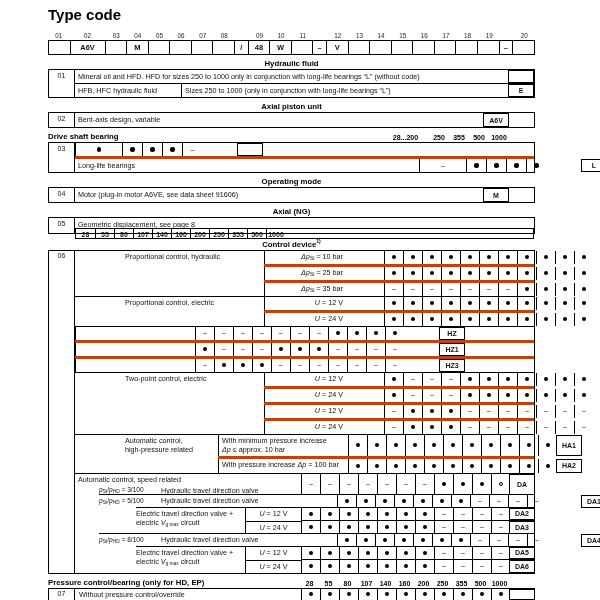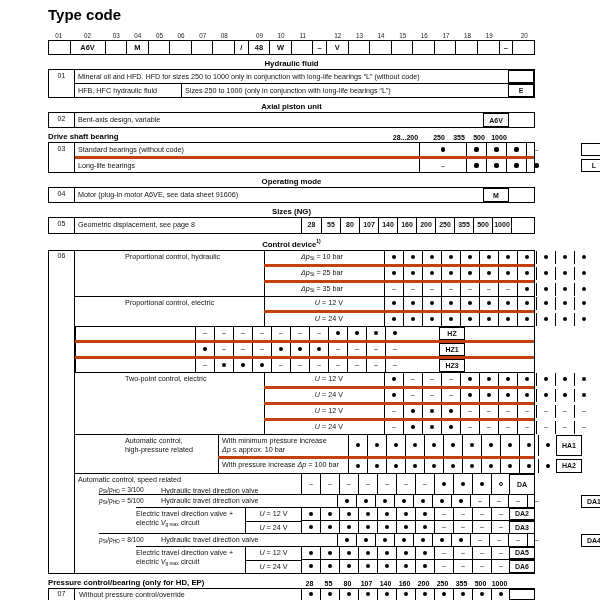--- a/index.html
+++ b/index.html
@@ -26,21 +26,21 @@
   .bh{width:20px;text-align:center;font-size:7px;}
   .ph{width:19px;text-align:center;font-size:7px;}
   .hcode{width:26px;}
 
   
   .tbl{border:1px solid #000;display:flex;}
   .num{width:26px;border-right:1px solid #000;font-size:7px;text-align:center;
        padding-top:1.5px;box-sizing:border-box;flex:none;}
   .tbody{flex:1;min-width:0;}
   .row{display:flex;}
-  .h13{height:13px;gap:36px;}.h14{height:14px;}.h15{height:15px;}.h21{height:21px;}.h26{height:26px;}.h11{height:11.5px;}
+  .h13{height:13px;gap:36px;}.h14{height:14px;}.h15{height:15px;flex-direction:column;}.h21{height:21px;}.h26{height:26px;}.h11{height:11.5px;}
 
   .fdesc,.gdesc,.gval,.bdesc,.sdesc,.pdesc,.pdesc1,.pdesc2,.daline1,.dalabel,.elabel,.ucell
     {font-size:7.2px;box-sizing:border-box;padding-top:1.5px;overflow:hidden;}
   .fdesc.full{width:409px;padding-left:3px;}
   .c1{width:106px;padding-left:3px;box-sizing:border-box;}
   .c2{width:303px;border-left:1px solid #000;padding-left:3px;box-sizing:border-box;}
   .gcol{flex:1;min-width:0;display:flex;flex-direction:column;}
   .grp{display:flex;}
   .grp+.grp,.grp+.row,.row+.grp,.row+.row{border-top:1px solid #000;}
   .grow{display:flex;}
@@ -203,21 +203,20 @@
           <span class="bh">250</span>
           <span class="bh">355</span>
           <span class="bh">500</span>
           <span class="bh">1000</span>
           <span class="hcode"></span>
         </div>
         <div class="tbl">
           <span class="num">03</span>
           <div class="tbody">
             <div class="grow h13">
-              <span class="bdesc">Standard bearings (without code)</span>
               <span class="cells">
                 <span class="cell bcell0">
                   <span class="dot"></span>
                 </span>
                 <span class="cell bcell">
                   <span class="dot"></span>
                 </span>
                 <span class="cell bcell">
                   <span class="dot"></span>
                 </span>
@@ -259,21 +258,21 @@
         <div class="tbl">
           <span class="num">04</span>
           <div class="tbody">
             <div class="row h14">
               <span class="fdesc full">Motor (plug-in motor A6VE, see data sheet 91606)</span>
               <span class="codebox">M</span>
             </div>
           </div>
         </div>
         <div class="sechead">
-          <span class="ht">Sizes (NG)</span>
+          <span class="ht">Axial (NG)</span>
         </div>
         <div class="tbl">
           <span class="num">05</span>
           <div class="tbody">
             <div class="row h15">
               <span class="sdesc">Geometric displacement, see page 8</span>
               <span class="sizegrid">
                 <span class="szcell">28</span>
                 <span class="szcell">55</span>
                 <span class="szcell">80</span>

